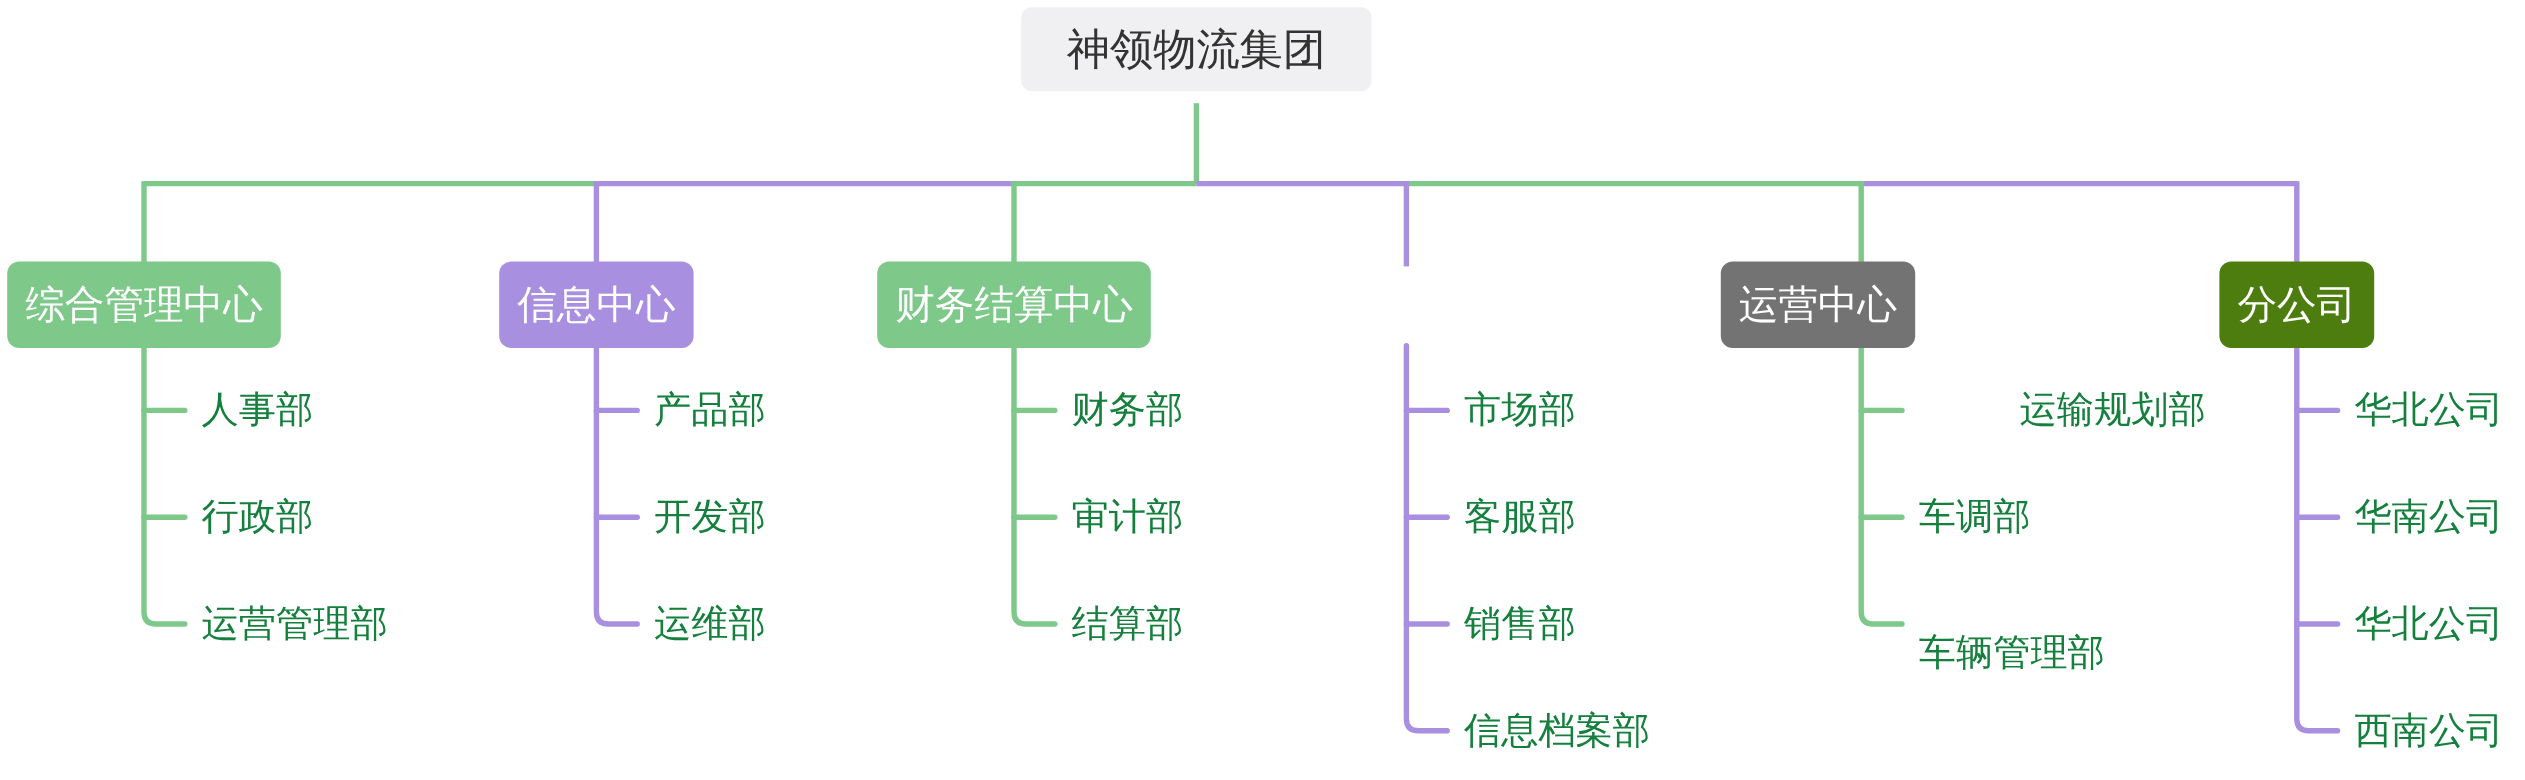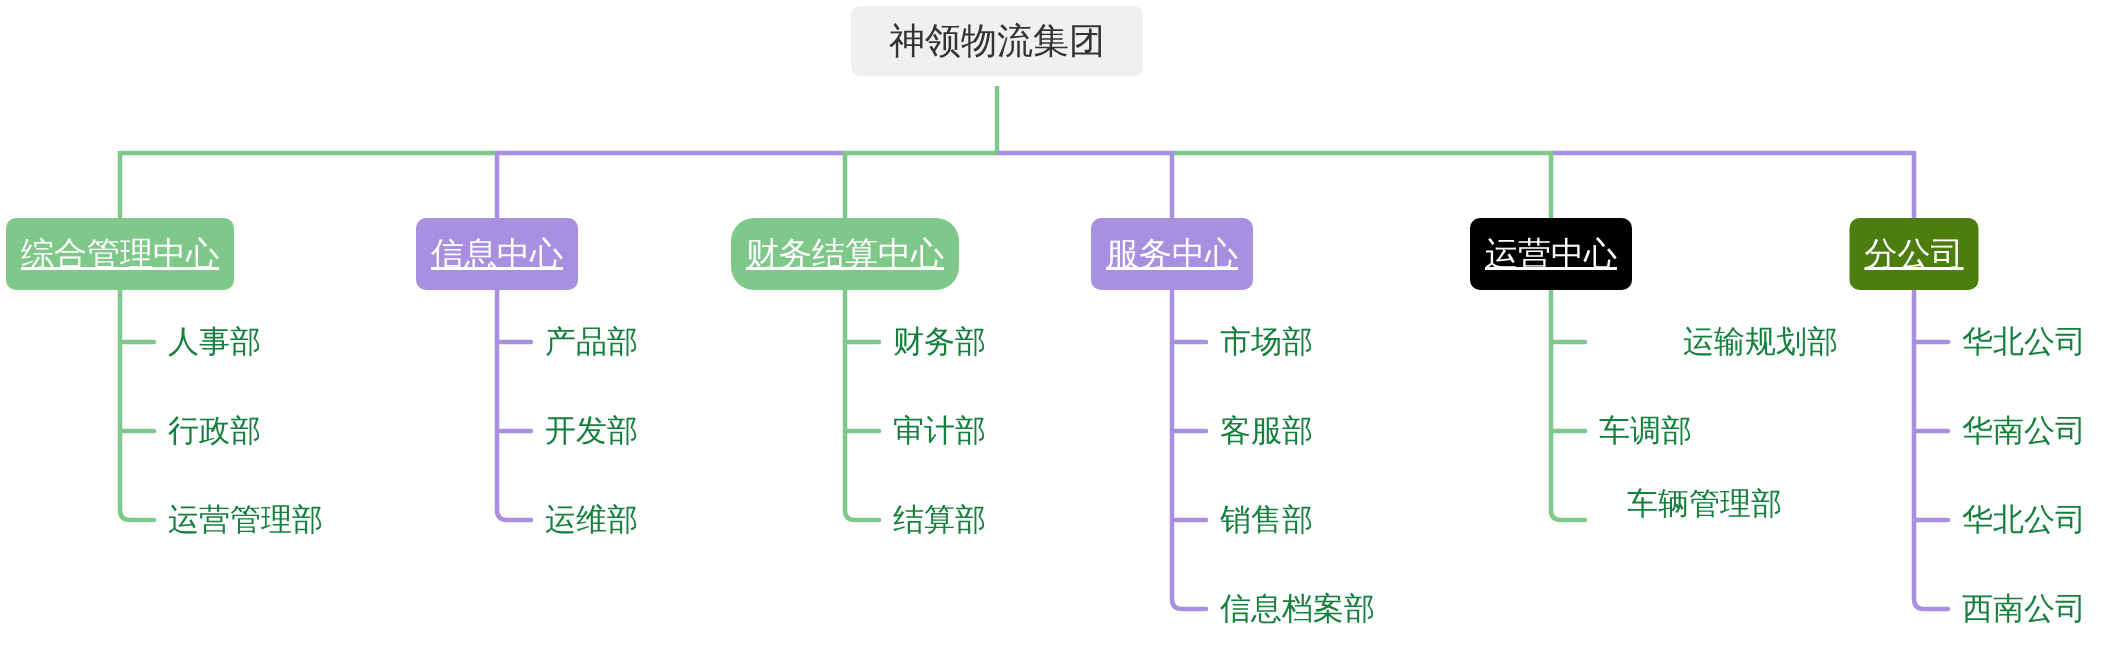--- a/index.html
+++ b/index.html
@@ -11,21 +11,21 @@
     transform:translateX(-50%);
     display:flex;align-items:center;justify-content:center;
     white-space:nowrap;box-sizing:border-box;
   }
   .root-node{
     top:6px;height:70px;padding:0 38px;
     font-size:36px;color:#333333;background:#f0f0f2;border-radius:9px;
   }
   .branch-node{
     top:218px;height:72px;padding:0 15px;
-    font-size:33px;color:#ffffff;border-radius:10px;text-decoration:underline;
+    font-size:33px;color:#ffffff;border-radius:10px;
   }
   .child-node{
     position:absolute;white-space:nowrap;
     font-size:31px;line-height:40px;color:#15803d;
   }
 </style>
 </head>
 <body>
 
 <div class="stage">
@@ -65,32 +65,31 @@
       <path d="M 1914 520 H 1948" stroke="#a98fe0" stroke-width="4.5" fill="none" stroke-linecap="round"></path>
     </svg>
 <div class="node branch-node" style="left: 120px; background: rgb(126, 200, 138);">综合管理中心</div>
     <div class="child-node" style="left: 168px; top: 322px;">人事部</div>
     <div class="child-node" style="left: 168px; top: 411px;">行政部</div>
     <div class="child-node" style="left: 168px; top: 500px;">运营管理部</div>
     <div class="node branch-node" style="left: 497px; background: rgb(169, 143, 224);">信息中心</div>
     <div class="child-node" style="left: 545px; top: 322px;">产品部</div>
     <div class="child-node" style="left: 545px; top: 411px;">开发部</div>
     <div class="child-node" style="left: 545px; top: 500px;">运维部</div>
-    <div class="node branch-node" style="left: 845px; background: rgb(126, 200, 138); border-radius: 23px;">财务结算中心</div>
+    <div class="node branch-node" style="left: 845px; background: rgb(126, 200, 138);">财务结算中心</div>
     <div class="child-node" style="left: 893px; top: 322px; text-align: center;">财务部</div>
     <div class="child-node" style="left: 893px; top: 411px;">审计部</div>
     <div class="child-node" style="left: 893px; top: 500px;">结算部</div>
-    <div class="node branch-node" style="left: 1172px; background: rgb(169, 143, 224);">服务中心</div>
     <div class="child-node" style="left: 1220px; top: 322px;">市场部</div>
     <div class="child-node" style="left: 1220px; top: 411px;">客服部</div>
     <div class="child-node" style="left: 1220px; top: 500px;">销售部</div>
     <div class="child-node" style="left: 1220px; top: 589px;">信息档案部</div>
-    <div class="node branch-node" style="left: 1551px; background: #000000;">运营中心</div>
+    <div class="node branch-node" style="left: 1515px; background: #737373;">运营中心</div>
     <div class="child-node" style="left: 1683px; top: 322px;">运输规划部</div>
     <div class="child-node" style="left: 1599px; top: 411px;">车调部</div>
-    <div class="child-node" style="left: 1599px; top: 484px; margin-left: 28px;">车辆管理部</div>
+    <div class="child-node" style="left: 1599px; top: 524px;">车辆管理部</div>
     <div class="node branch-node" style="left: 1914px; background: #4d7c0f;">分公司</div>
     <div class="child-node" style="left: 1962px; top: 322px;">华北公司</div>
     <div class="child-node" style="left: 1962px; top: 411px;">华南公司</div>
     <div class="child-node" style="left: 1962px; top: 500px;">华北公司</div>
     <div class="child-node" style="left: 1962px; top: 589px;">西南公司</div>
     <div class="node root-node" style="left: 997px; background: rgb(240, 240, 242); color: rgb(51, 51, 51);">神领物流集团</div>
   </div>
 
 </body></html>

